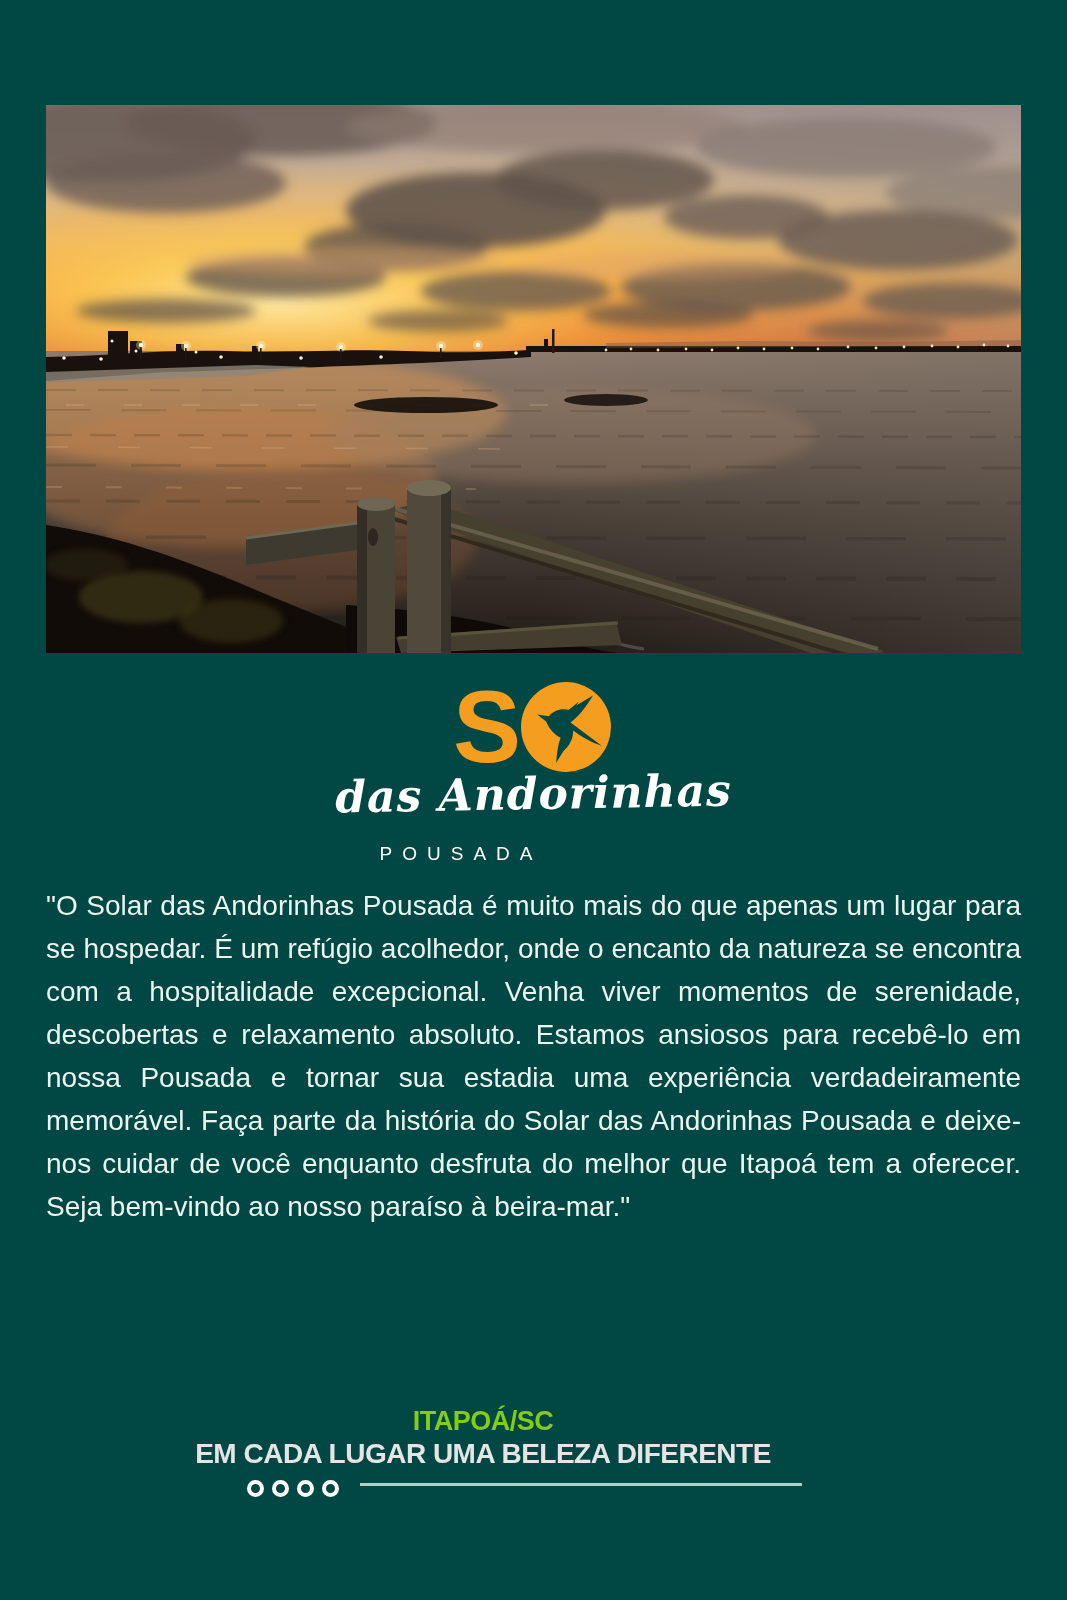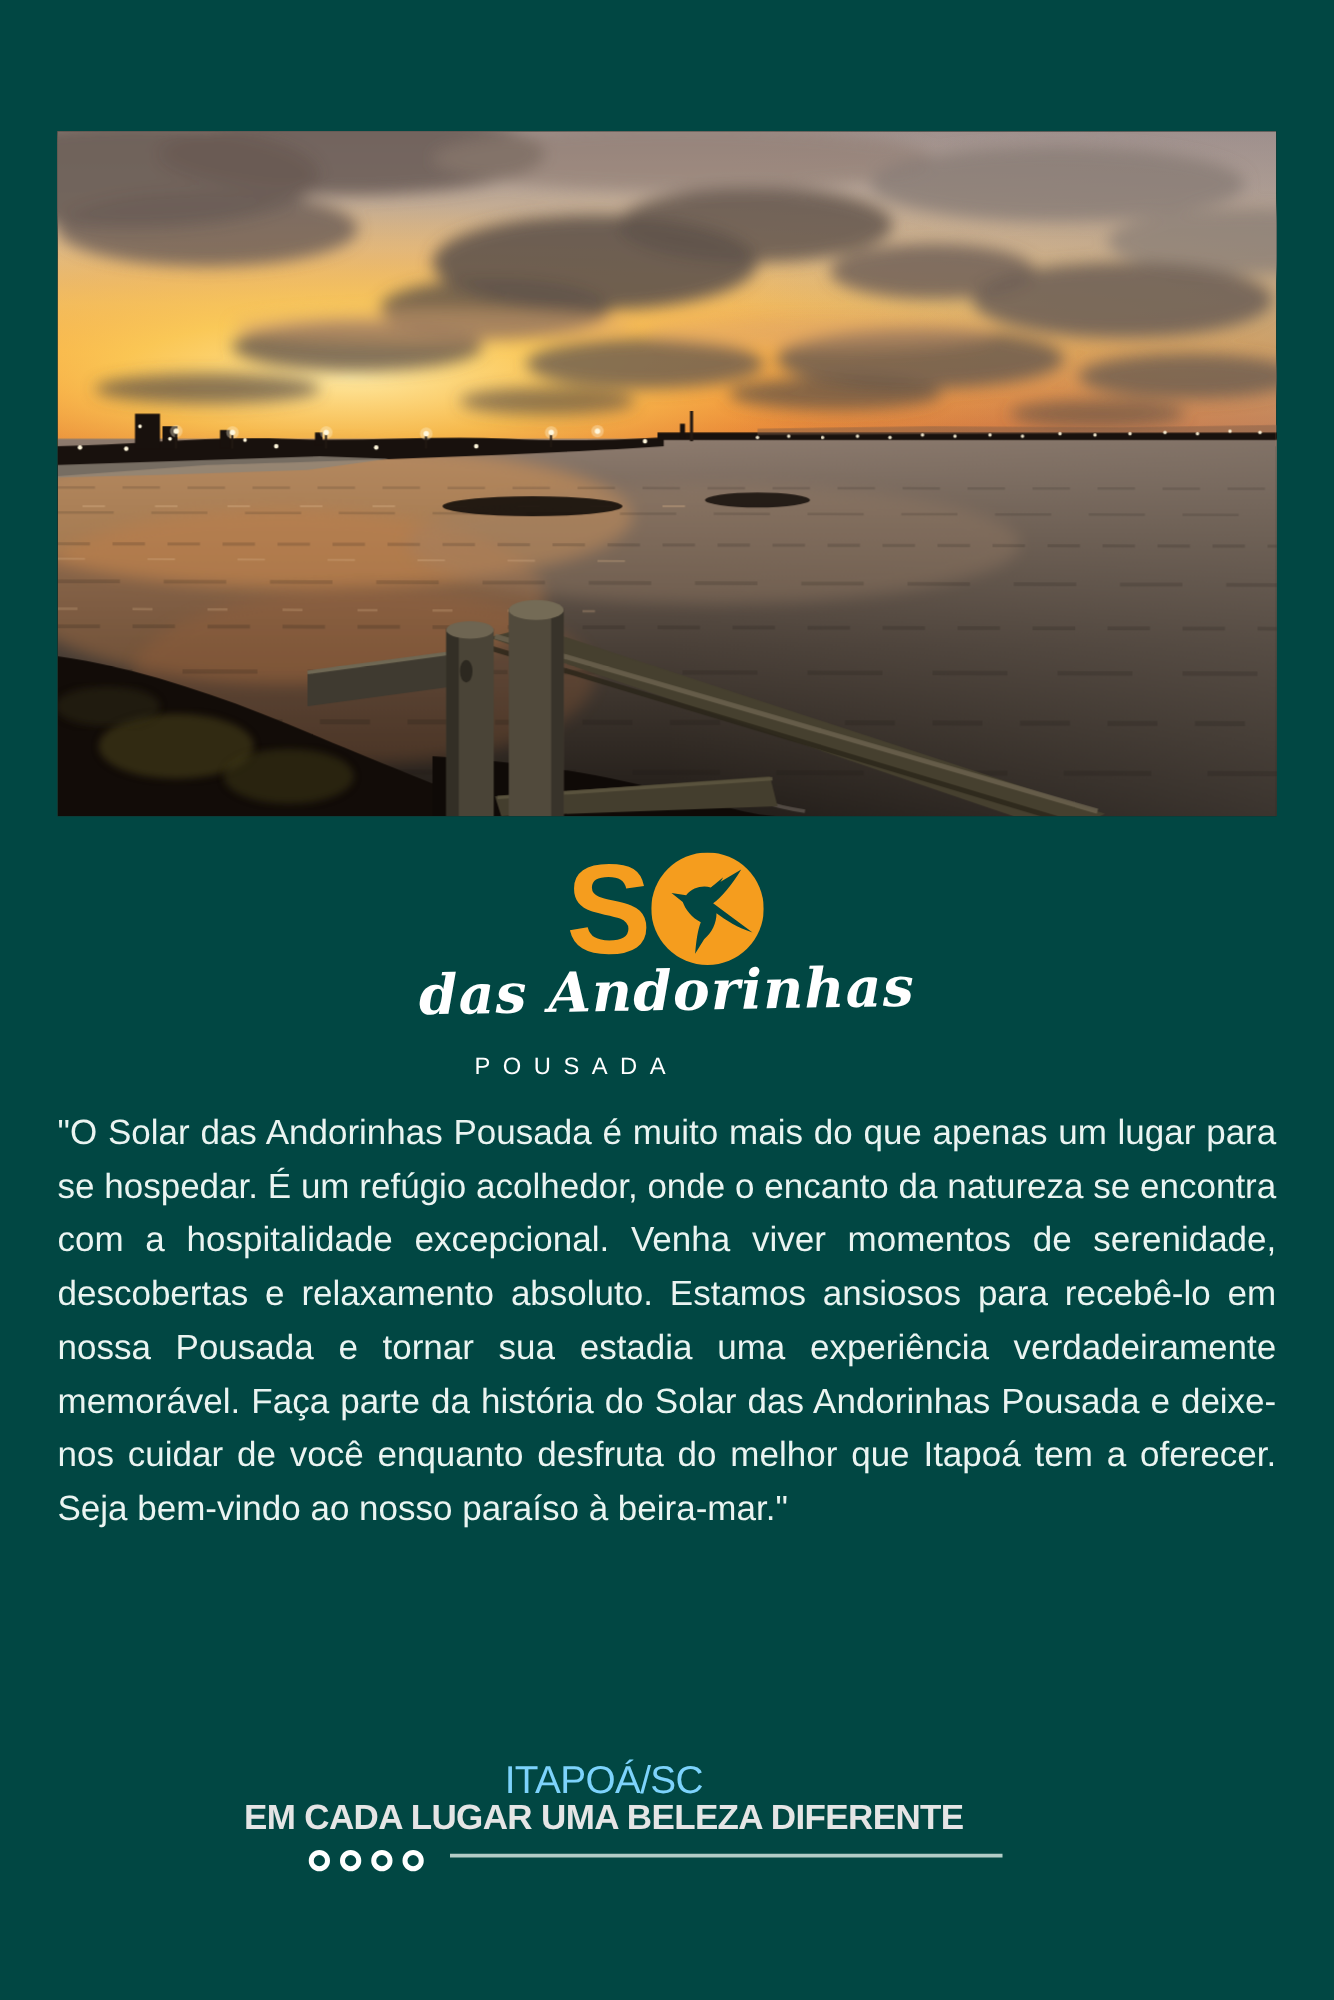--- a/index.html
+++ b/index.html
@@ -43,21 +43,21 @@
   .quote {
     position:absolute; left:46px; top:884px; width:975px;
     color:#EAF4F1; font-size:28px; line-height:43px;
     text-align:justify; text-justify:inter-word;
     font-weight:400;
   }
 
   
   .footer-location {
     position:absolute; left:483px; top:1406px; transform:translateX(-50%);
-    color:#7dd3fc; font-size:31px; font-weight:400; letter-spacing:-0.5px;
+    color:#84cc16; font-size:27px; font-weight:700; letter-spacing:-0.5px;
     white-space:nowrap;
   }
   .footer-slogan {
     position:absolute; left:483px; top:1438px; transform:translateX(-50%);
     color:#e5e5e5; font-size:28px; font-weight:800; letter-spacing:-0.5px;
     white-space:nowrap;
   }
   .dots-row {
     position:absolute; left:247px; top:1480px; display:flex; gap:8px;
   }

